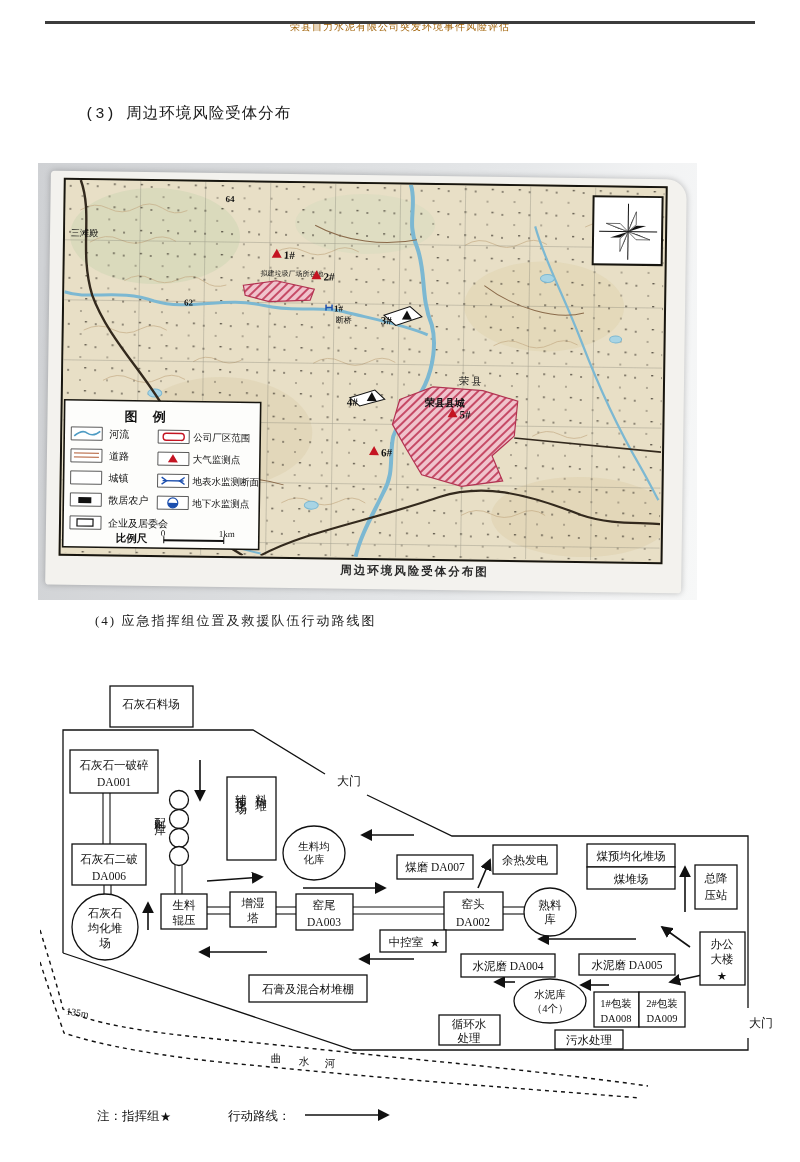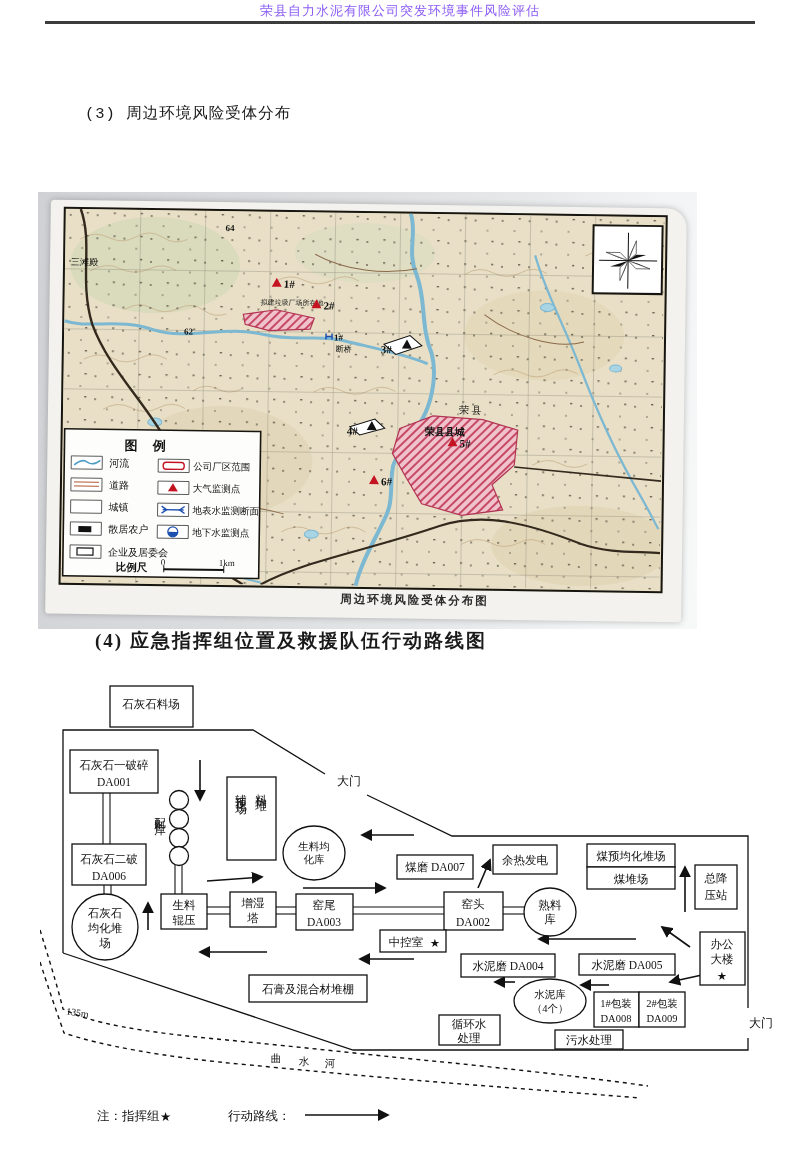--- a/index.html
+++ b/index.html
@@ -1,29 +1,29 @@
 <!DOCTYPE html>
 <html><head>
 <meta charset="utf-8">
 <style>
   html,body{margin:0;padding:0;}
   body{
     width:800px;height:1162px;position:relative;background:#ffffff;
     font-family:"Liberation Serif","DejaVu Serif",serif;color:#1a1a1a;
     overflow:hidden;
   }
-  .hdr-title{position:absolute;top:2px;left:0;width:800px;text-align:center;
-    font-size:13px;letter-spacing:1px;color:#8b5cf6;}
+  .hdr-title{position:absolute;top:20px;left:0;width:800px;text-align:center;
+    font-size:10px;letter-spacing:1px;color:#a16207;}
   .hdr-rule{position:absolute;top:21px;left:45px;width:710px;height:2.5px;background:#3c3c3c;}
   .sec3{position:absolute;top:103px;left:85px;font-size:15.5px;letter-spacing:1px;font-family:Liberation Mono, monospace;}
-  .sec4{position:absolute;top:628px;left:95px;font-size:19px;letter-spacing:2px;font-weight:bold;}
+  .sec4{position:absolute;top:612px;left:95px;font-size:13px;letter-spacing:2px;}
   
   .photo{position:absolute;left:38px;top:163px;width:659px;height:437px;
     background:linear-gradient(100deg,#cfd1d4 0%,#dcdee0 40%,#e6e8ea 66%,#f2f3f4 84%,#f7f8f8 100%);
-    overflow:hidden;margin-top:29px;}
+    overflow:hidden;}
   .photo-page{position:absolute;left:10px;top:12px;width:636px;height:414px;
     background:#f3f2ee;border-radius:4px 20px 4px 4px;
     transform:rotate(0.8deg);box-shadow:0 0 6px rgba(0,0,0,.25);}
   .map-frame{position:absolute;left:13px;top:7px;width:604px;height:378px;
     border:2.5px solid #17150f;background:#e8dfc6;box-sizing:border-box;overflow:hidden;}
   .map-caption{position:absolute;left:295px;top:388px;font-size:11.5px;font-weight:bold;
     letter-spacing:2px;color:#2a2a2a;}
   
   .diagram{position:absolute;left:40px;top:675px;width:745px;height:462px;}
   .vtext{position:absolute;writing-mode:vertical-rl;text-orientation:upright;

